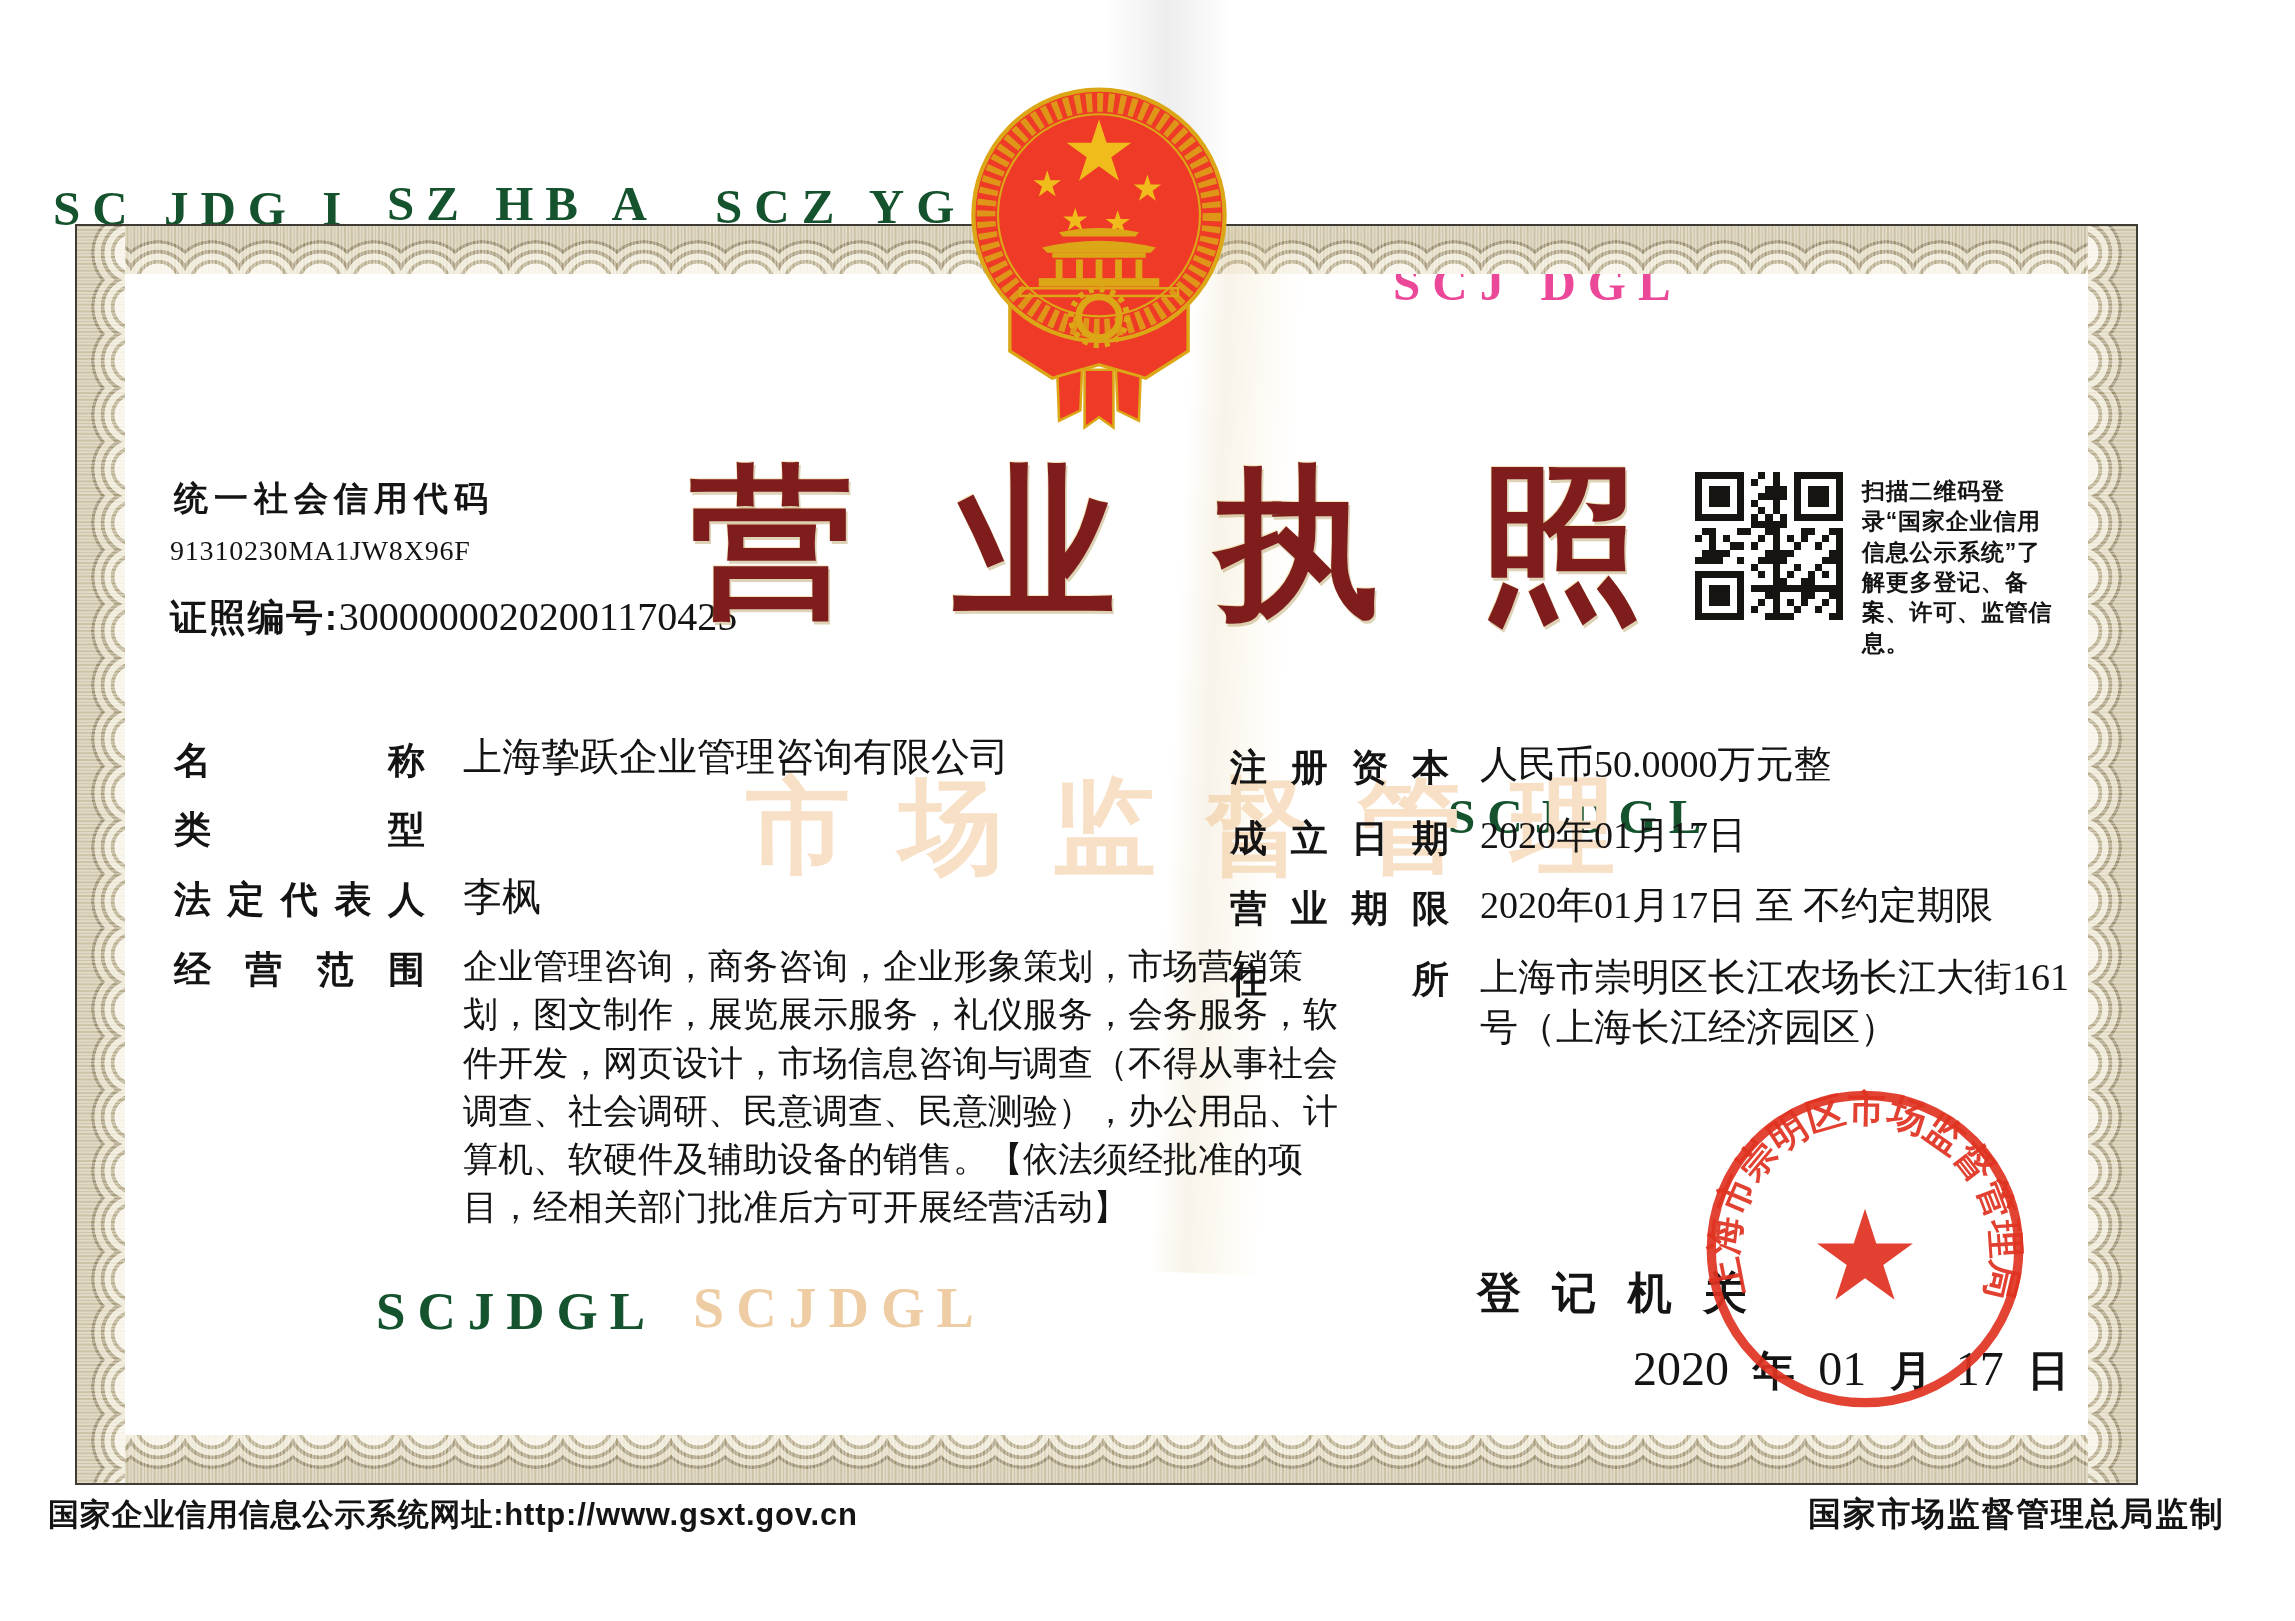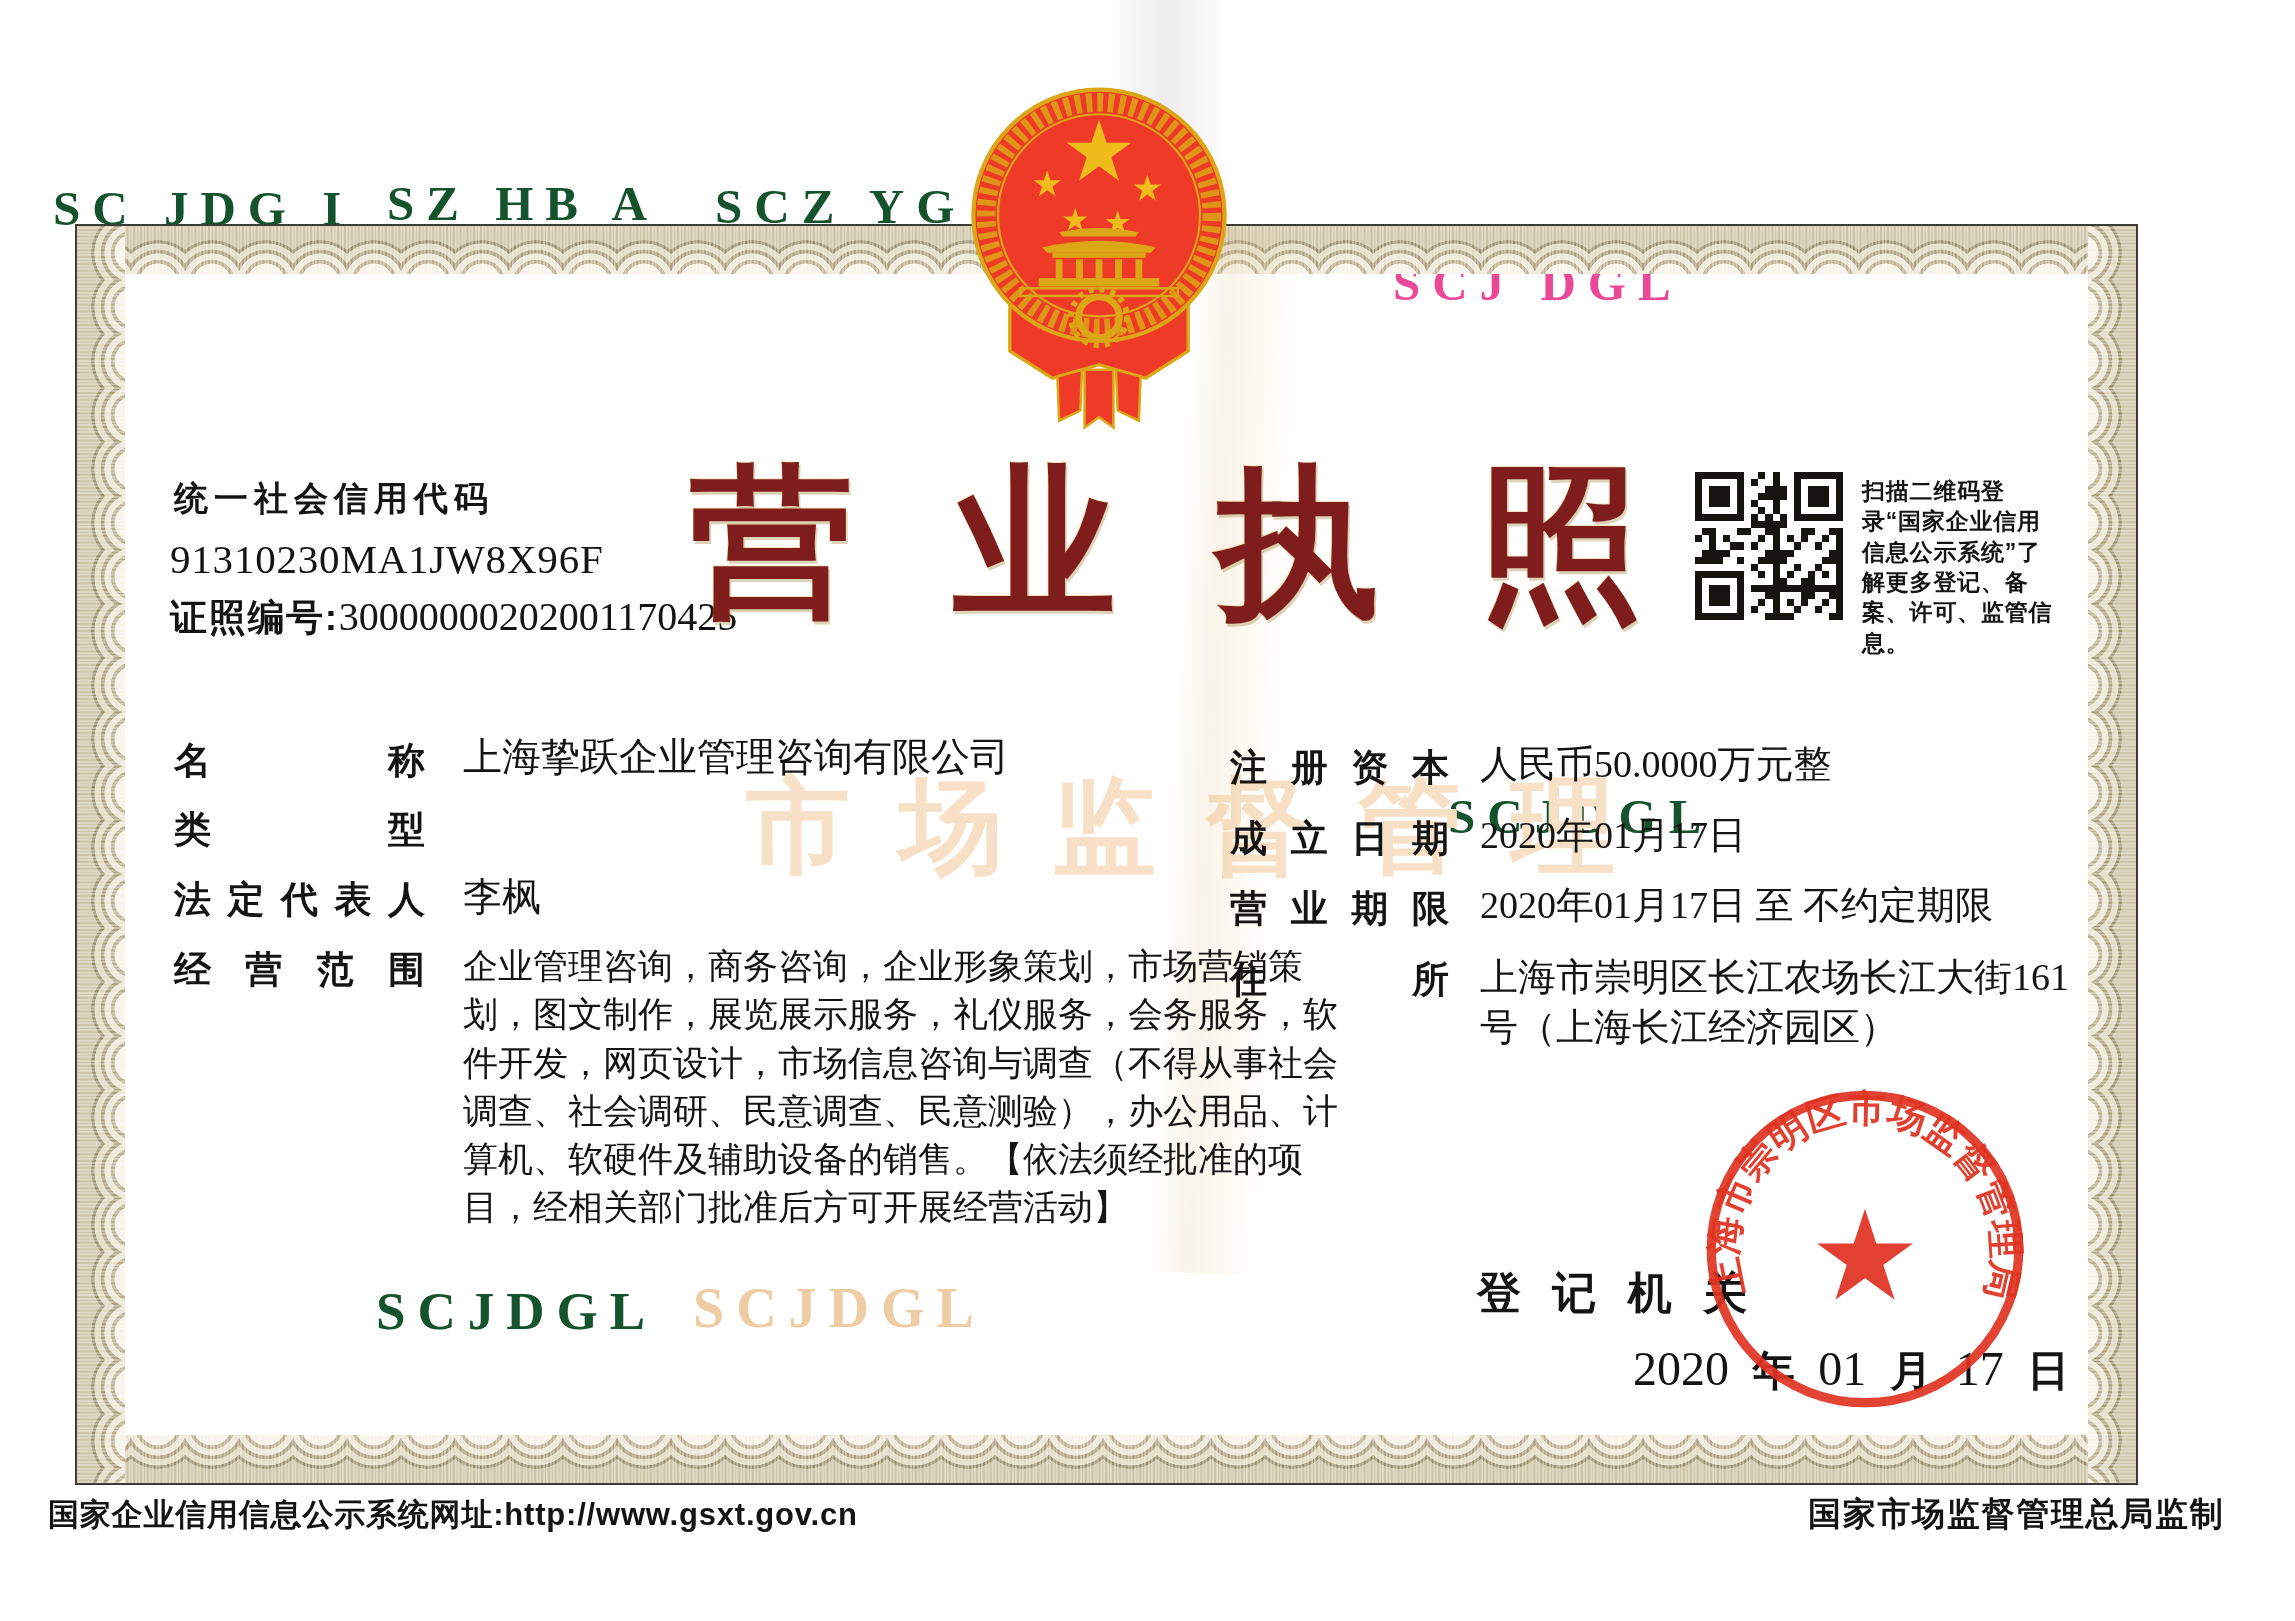--- a/index.html
+++ b/index.html
@@ -31,21 +31,21 @@
   .fold2{position:absolute;left:1172px;top:229px;width:110px;height:1045px;transform:rotate(2.5deg);
          background:linear-gradient(90deg,rgba(0,0,0,0),rgba(215,185,120,.16),rgba(236,214,160,.12),rgba(0,0,0,0));}
 
   
   .wm{position:absolute;font-family:"Liberation Serif",serif;font-weight:700;
       color:#14532d;letter-spacing:12px;user-select:none;white-space:nowrap;}
   .wm-big{font-family:"Liberation Sans",sans-serif;color:#f8e0c6;font-size:104px;letter-spacing:49px;font-weight:700;}
 
   
   .credit-label{position:absolute;left:174px;top:476px;font-size:34px;font-weight:700;letter-spacing:6px;}
-  .credit-code{position:absolute;left:170px;top:535px;font-size:41px;font-family:"Liberation Serif",serif;letter-spacing:0.8px;}
+  .credit-code{position:absolute;left:170px;top:535px;font-size:28px;font-family:"Liberation Serif",serif;letter-spacing:0.8px;}
   .license-line{position:absolute;left:170px;top:593px;font-size:37px;}
   .license-line .lbl{font-weight:700;letter-spacing:1.7px;}
   .license-line .num{font-family:"Liberation Serif",serif;font-size:40px;}
 
   .doc-title{position:absolute;left:690px;top:435px;font-size:163px;font-weight:700;
              letter-spacing:100px;color:#7f1d1d;white-space:nowrap;
              text-shadow:1.7px 2.5px 0 rgba(146,108,12,.30), -0.8px -0.8px 0 rgba(220,180,60,.35);}
 
   
   .qr{position:absolute;left:1695px;top:472px;width:148px;height:148px;background:#fff;

